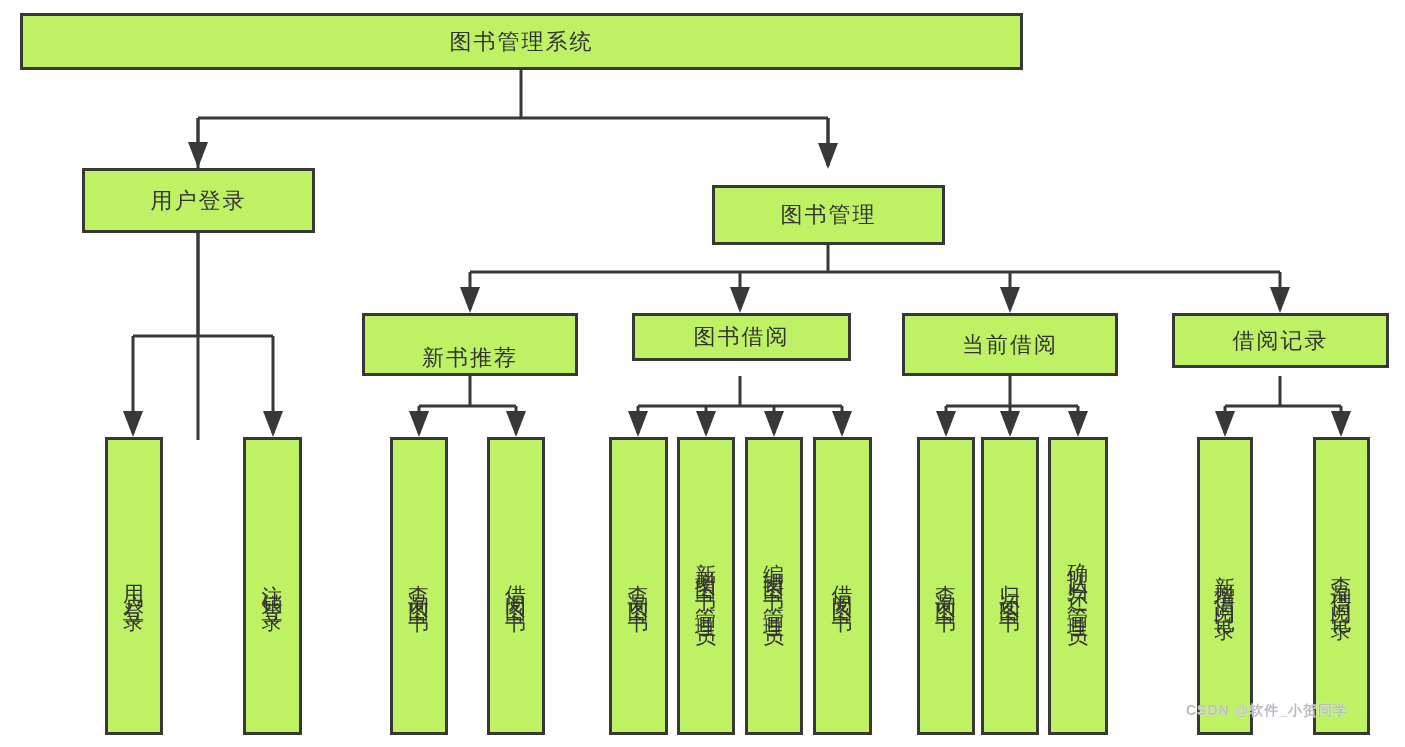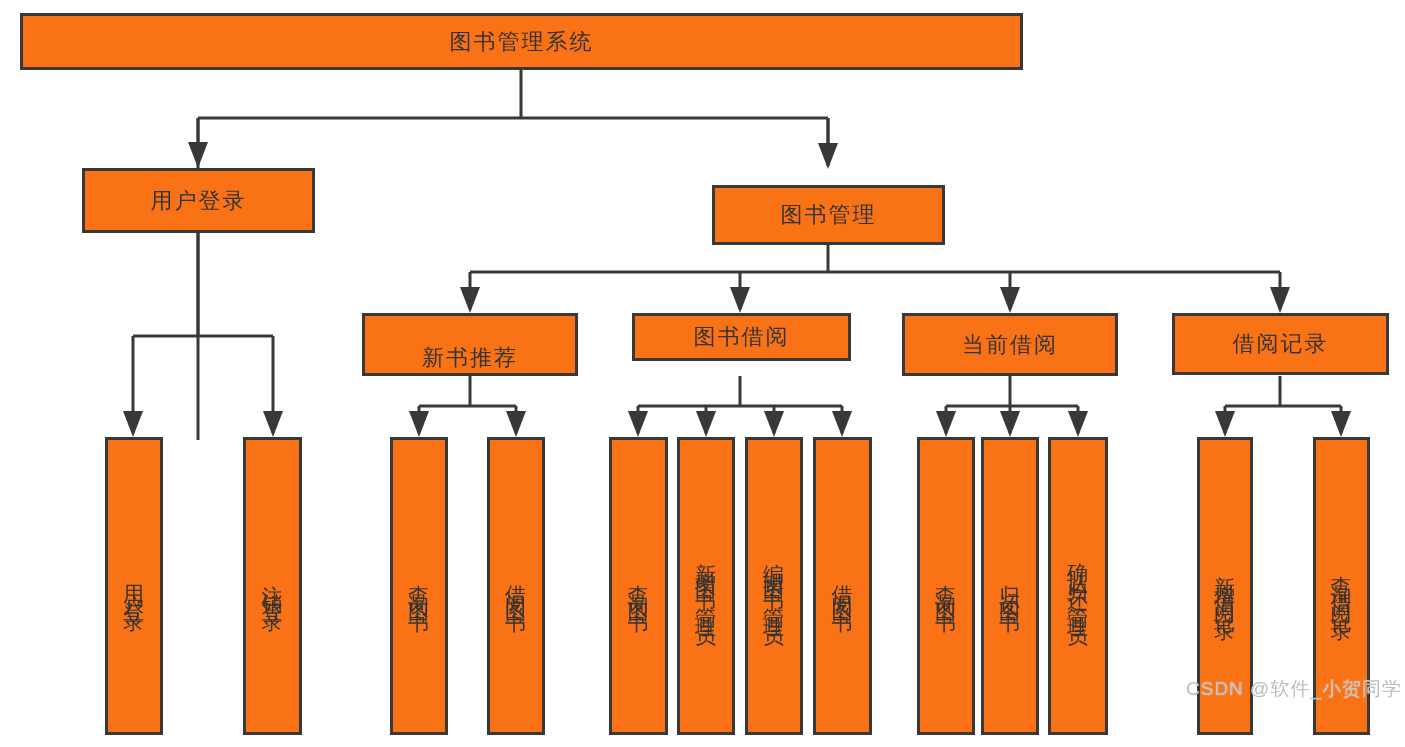--- a/index.html
+++ b/index.html
@@ -17,21 +17,21 @@
   }
   #connectors {
     position: absolute;
     left: 0;
     top: 0;
     z-index: 1;
   }
   .node {
     position: absolute;
     box-sizing: border-box;
-    background: #f97316;
+    background: #bef264;
     border: 3px solid #383838;
     display: flex;
     align-items: center;
     justify-content: center;
     color: #333333;
     z-index: 2;
   }
   .hnode {
     font-size: 22px;
     letter-spacing: 2px;
@@ -41,27 +41,28 @@
     writing-mode: vertical-rl;
     text-orientation: mixed;
     font-size: 21px;
     letter-spacing: 9px;
     line-height: 1;
     color: #333333;
   }
   .watermark {
     position: absolute;
     left: 1186px;
-    top: 676px;
-    font-size: 19px;
+    top: 702px;
+    font-size: 14px;
     color: #b9bdc3;
     letter-spacing: 1px;
     white-space: nowrap;
     z-index: 3;
     text-shadow: 0 0 1px #ffffff;
+    font-weight: bold;
   }
 </style>
 </head>
 <body>
 
 <div id="canvas">
 
   <svg id="connectors" width="1405" height="747" viewBox="0 0 1405 747">
     <g stroke="#383838" stroke-width="3" fill="none">
 
@@ -127,21 +128,21 @@
 
   <div class="node hnode" style="left:362px; top:313px; width:216px; height:63px;align-items:flex-end;">
     <span>新书推荐</span>
   </div>
   <div class="node hnode" style="left:632px; top:313px; width:219px; height:48px;">
     <span>图书借阅</span>
   </div>
   <div class="node hnode" style="left:902px; top:313px; width:216px; height:63px;">
     <span>当前借阅</span>
   </div>
-  <div class="node hnode" style="left:1172px; top:313px; width:217px; height:62px;">
+  <div class="node hnode" style="left:1172px; top:313px; width:217px; height:55px;">
     <span>借阅记录</span>
   </div>
 
   <div class="node leaf" style="left:105px; top:437px; width:58px; height:298px;">
     <span class="vtext">用户登录</span>
   </div>
   <div class="node leaf" style="left:243px; top:437px; width:59px; height:298px;">
     <span class="vtext">注销登录</span>
   </div>
 

